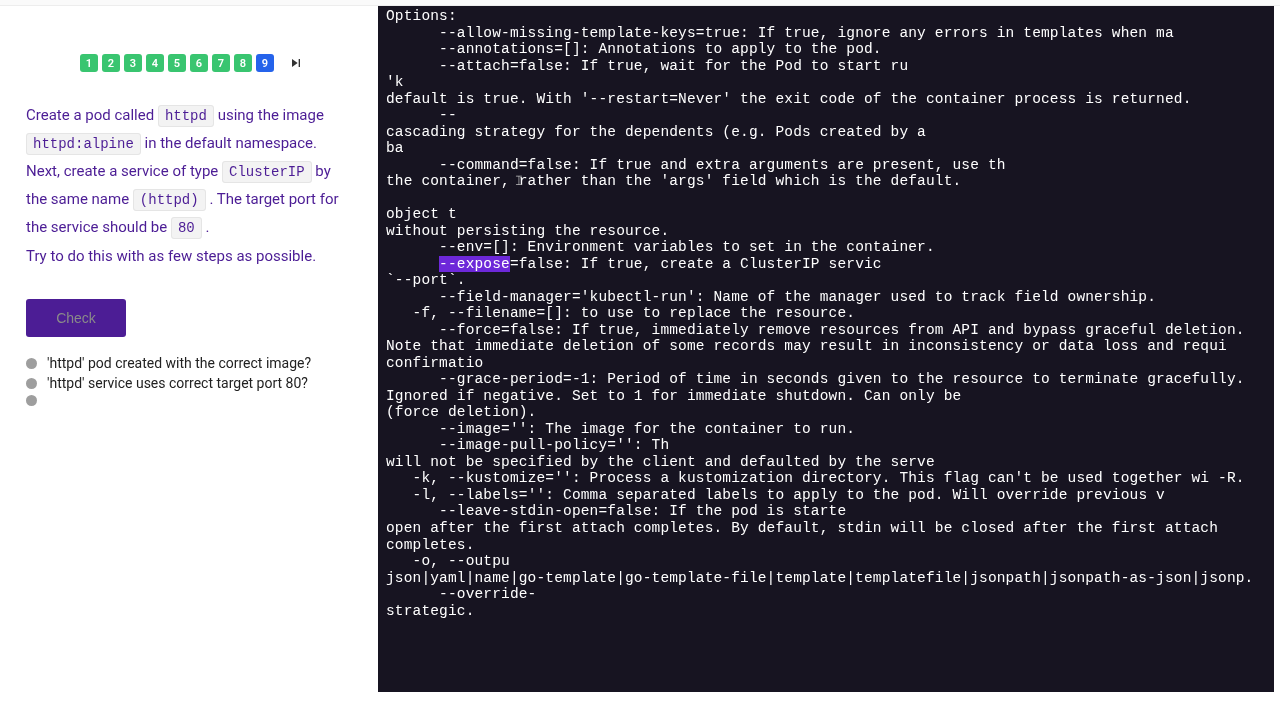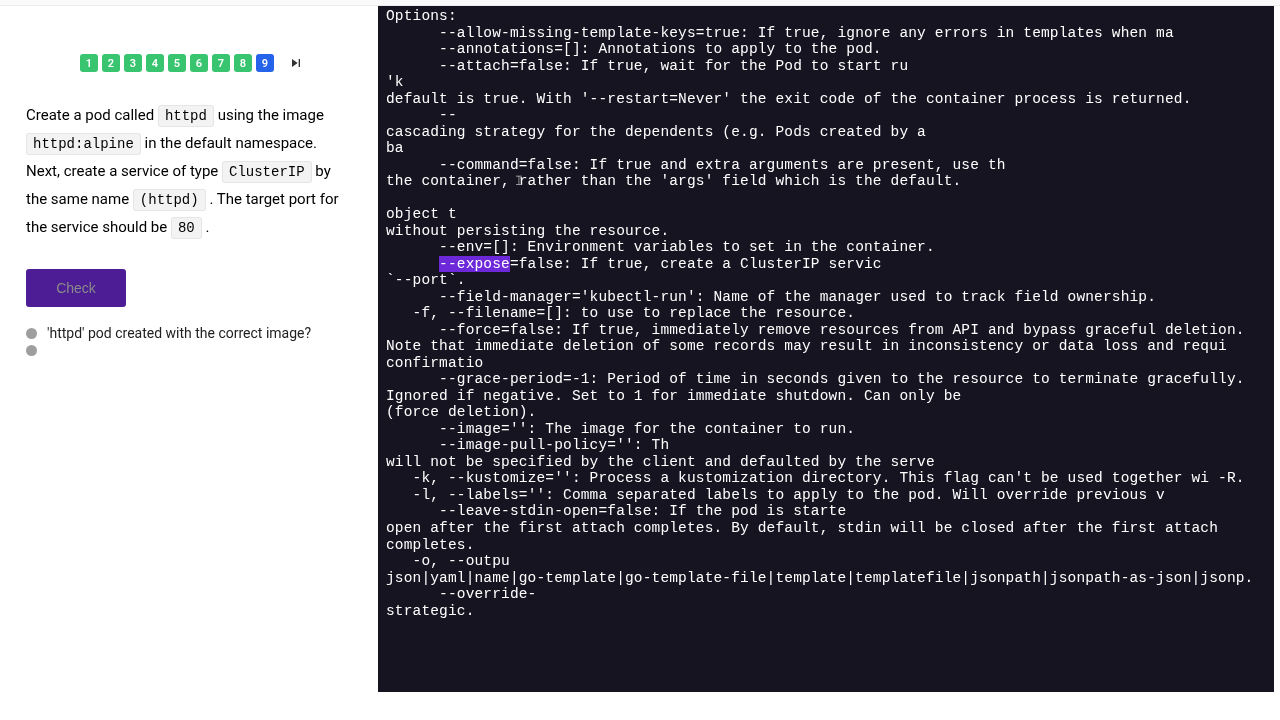--- a/index.html
+++ b/index.html
@@ -50,21 +50,21 @@
     margin-left: 10px;
     display: flex;
     align-items: center;
     cursor: pointer;
   }
   .skip-end svg { width: 16px; height: 16px; fill: #333; }
   
   .instructions {
     font-size: 15px;
     line-height: 1.85;
-    color: #000000;
+    color: #4c1d95;
     margin-top: 10px;
   }
   .instructions .code {
     font-family: "SFMono-Regular", Consolas, "Liberation Mono", Menlo, monospace;
     background: #f3f3f3;
     border: 1px solid #e5e5e5;
     border-radius: 3px;
     padding: 2px 6px;
     font-size: 14px;
   }
@@ -189,28 +189,33 @@
         <span> using the image </span>
         <span class="code">httpd:alpine</span>
         <span> in the default namespace. Next, create a service of type </span>
         <span class="code">ClusterIP</span>
         <span> by the same name </span>
         <span class="code">(httpd)</span>
         <span> . The target port for the service should be </span>
         <span class="code">80</span>
         <span> .</span>
       </p>
+      <p>Try to do this with as few steps as possible.</p>
     </div>
 
     <button class="check-btn">Check</button>
 
     <ul class="checklist">
       <li>
           <span class="bullet"></span>
           <span>'httpd' pod created with the correct image?</span>
+        </li>
+      <li>
+          <span class="bullet"></span>
+          <span>'httpd' service uses correct target port 80?</span>
         </li>
       <li>
           <span class="bullet"></span>
         </li>
     </ul>
 
   </div>
 
   <div class="terminal-wrap">
     <div class="terminal"><span>Options:

